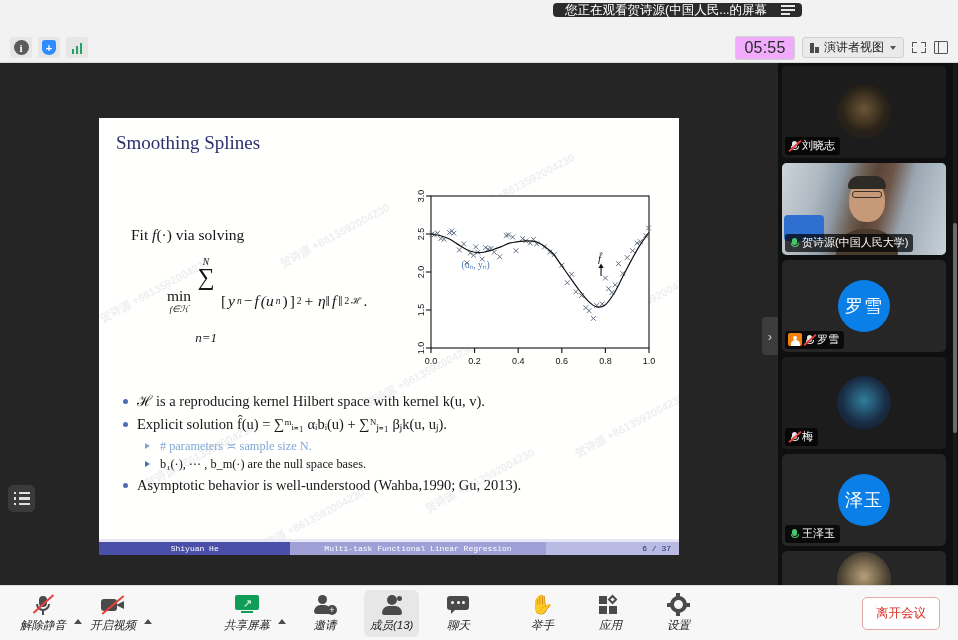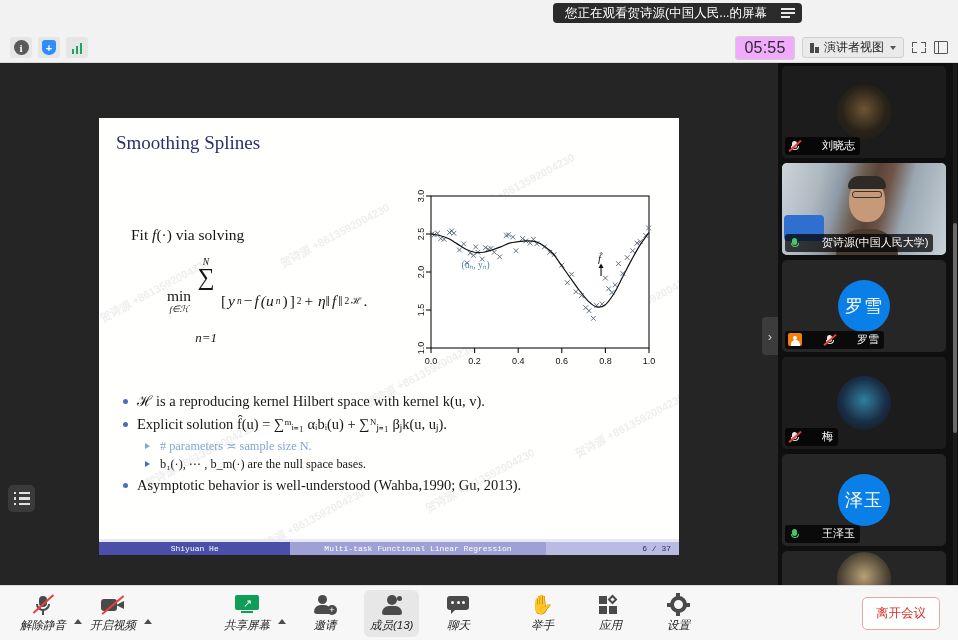--- a/index.html
+++ b/index.html
@@ -9,21 +9,21 @@
     background: #1d1d1d;
     position: relative;
   }
 
   
   #top-strip {
     position: absolute; left: 0; top: 0; width: 958px; height: 33px;
     background: #f2f2f2;
   }
   #watching-banner {
-    position: absolute; left: 553px; top: 3px; height: 20px;
+    position: absolute; left: 553px; top: 3px; height: 14px;
     background: #2b2b2b; border-radius: 4px;
     display: flex; align-items: center; gap: 10px;
     padding: 0 10px 0 12px;
     color: #ffffff; font-size: 12.5px; white-space: nowrap;
   }
   #watching-banner .menu-glyph {
     display: flex; flex-direction: column; justify-content: center;
     gap: 2.5px; width: 15px; padding-left: 4px;
   }
   #watching-banner .menu-glyph i { display: block; height: 1.6px; background: #e8e8e8; }
@@ -192,21 +192,21 @@
   }
   .tile {
     position: relative; width: 164px; height: 92px; margin-bottom: 5px;
     background: #262626; border-radius: 5px; overflow: hidden;
     display: flex; align-items: center; justify-content: center;
   }
   .tile.active { outline: 2px solid #2ecc40; outline-offset: -2px; }
   .tile .name-chip {
     position: absolute; left: 3px; bottom: 3px; max-width: 158px;
     background: rgba(0,0,0,.72); border-radius: 3px;
-    display: flex; align-items: center; gap: 21px;
+    display: flex; align-items: center; gap: 1px;
     padding: 1px 5px 2px 3px; color: #fff; font-size: 11px; white-space: nowrap;
   }
   .mic-muted { position: relative; width: 13px; height: 13px; flex: none; }
   .mic-muted .body {
     position: absolute; left: 4px; top: 1.5px; width: 5px; height: 7px;
     background: #e8e8e8; border-radius: 2.5px;
   }
   .mic-muted .stand {
     position: absolute; left: 2.5px; top: 7px; width: 8px; height: 4px;
     border: 1.3px solid #e8e8e8; border-top: none; border-radius: 0 0 4px 4px;

